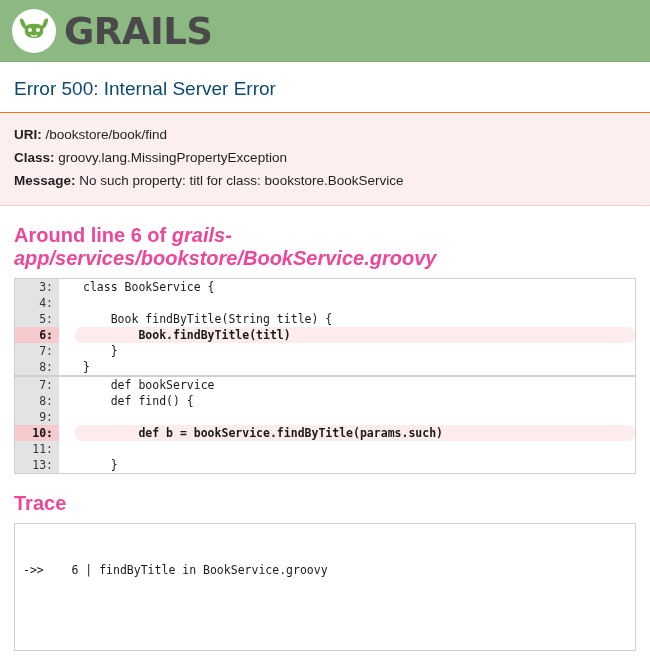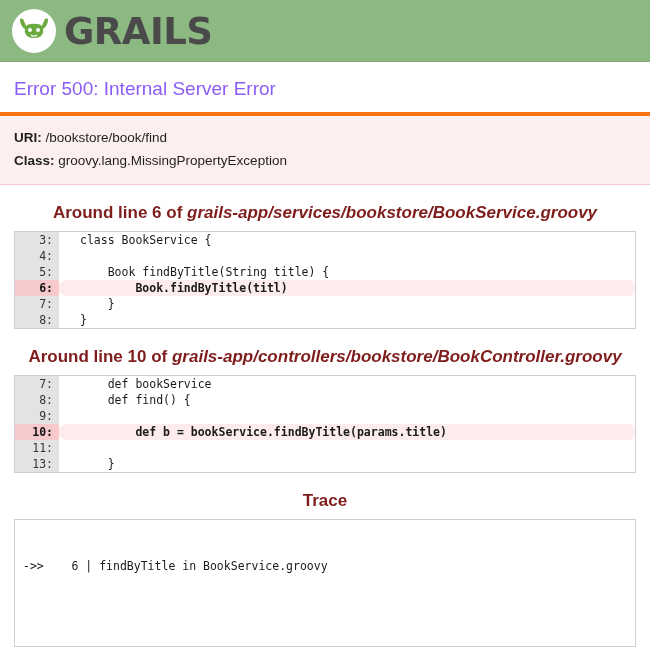--- a/index.html
+++ b/index.html
@@ -54,49 +54,48 @@
     top: 1px;
   }
 
   
   .content {
     padding: 0 14px;
     box-sizing: border-box;
   }
   .error-title {
     font-size: 19px;
-    color: #8b5cf6;
+    color: #0c4a6e;
     font-weight: normal;
     margin: 16px 0 12px 0;
     padding-bottom: 0;
   }
 
   .info-box {
     background: #fdeff0;
-    border-top: 4px solid #f97316;
+    border-top: 1px solid #f97316;
     border-bottom: 1px solid #f2c9cc;
     padding: 10px 14px 12px 14px;
     margin: 4px -14px;
     box-sizing: border-box;
   }
   .info-line {
     font-size: 13.5px;
     color: #1f1f1f;
     line-height: 1.72;
   }
   .info-line .lbl {
     font-weight: bold;
   }
 
   .section-title {
-    font-size: 17px;
-    font-weight: bold;
-    color: #7f1d1d;
+    font-size: 20px;
+    font-weight: bold;
+    color: #ec4899;
     margin: 18px 0 8px 0;
-    text-align: center;
   }
   .section-title .file {
     font-style: italic;
     font-weight: bold;
   }
 
   .code-box {
     border: 1px solid #cfcfcf;
     background: #ffffff;
     font-family: "DejaVu Sans Mono", monospace;
@@ -111,23 +110,24 @@
   .code-row .ln {
     width: 44px;
     min-width: 44px;
     text-align: right;
     padding-right: 6px;
     box-sizing: border-box;
     background: #e3e3e3;
     color: #333333;
   }
   .code-row .src {
-    padding-left: 21px;
+    padding-left: 8px;
     flex: 1 1 auto;
     color: #1a1a1a;
+    margin-left: 16px;
   }
   .code-row.hl .ln {
     background: #f6c9cc;
     font-weight: bold;
     color: #111111;
   }
   .code-row.hl .src {
     background: #fdeced;
     font-weight: bold;
     border-radius: 7px;
@@ -171,20 +171,24 @@
 
     <div class="info-box">
       <div class="info-line">
         <span class="lbl">URI:</span>
         <span>/bookstore/book/find</span>
       </div>
       <div class="info-line">
         <span class="lbl">Class:</span>
         <span>groovy.lang.MissingPropertyException</span>
       </div>
+      <div class="info-line">
+        <span class="lbl">Message:</span>
+        <span>No such property: titl for class: bookstore.BookService</span>
+      </div>
     </div>
 
     <div class="section-title">
       <span>Around line 6 of </span><span class="file">grails-app/services/bookstore/BookService.groovy</span>
     </div>
     <div class="code-box">
       <div class="code-row">
         <span class="ln">3:</span>
         <span class="src">class BookService {</span>
       </div>
@@ -203,39 +207,36 @@
       <div class="code-row">
         <span class="ln">7:</span>
         <span class="src">    }</span>
       </div>
       <div class="code-row">
         <span class="ln">8:</span>
         <span class="src">}</span>
       </div>
     </div>
 
-    <div class="section-title">
-      <span>Around line 10 of </span><span class="file">grails-app/controllers/bookstore/BookController.groovy</span>
-    </div>
     <div class="code-box">
       <div class="code-row">
         <span class="ln">7:</span>
         <span class="src">    def bookService</span>
       </div>
       <div class="code-row">
         <span class="ln">8:</span>
         <span class="src">    def find() {</span>
       </div>
       <div class="code-row">
         <span class="ln">9:</span>
         <span class="src"></span>
       </div>
       <div class="code-row hl">
         <span class="ln">10:</span>
-        <span class="src">        def b = bookService.findByTitle(params.title)</span>
+        <span class="src">        def b = bookService.findByTitle(params.such)</span>
       </div>
       <div class="code-row">
         <span class="ln">11:</span>
         <span class="src"></span>
       </div>
       <div class="code-row">
         <span class="ln">13:</span>
         <span class="src">    }</span>
       </div>
     </div>

